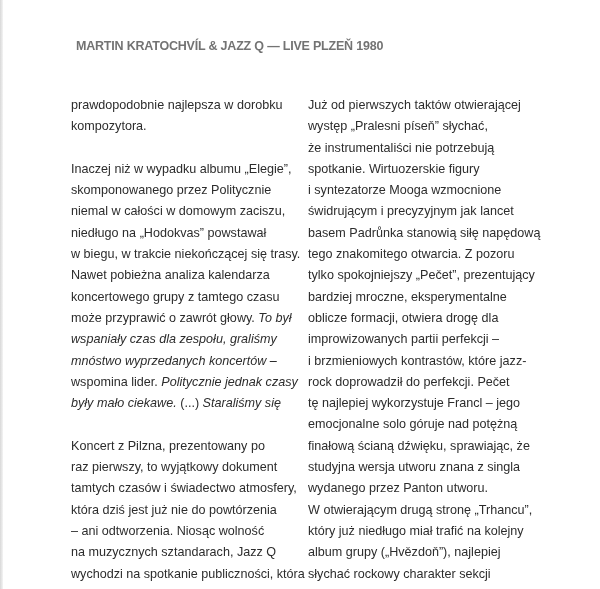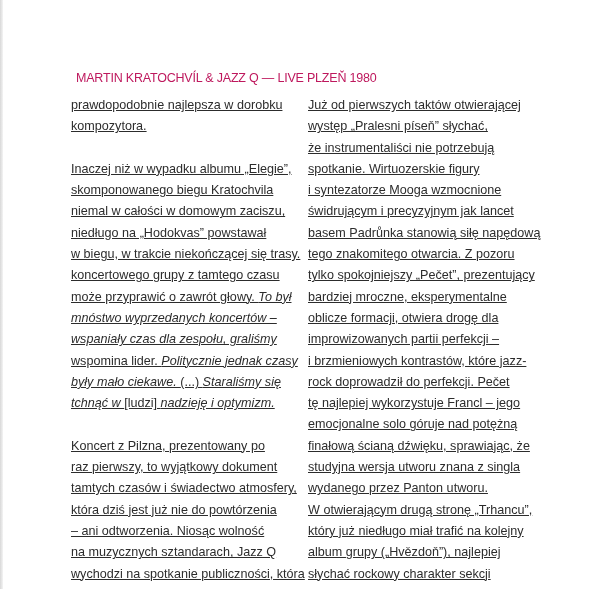--- a/index.html
+++ b/index.html
@@ -3,55 +3,55 @@
 <meta charset="utf-8">
 <style>
   html, body { margin:0; padding:0; }
   body {
     width:600px; height:589px; background:#ffffff; position:relative; overflow:hidden;
     font-family:"Liberation Sans", sans-serif; color:#2a2a2a;
   }
   .edge-left { position:absolute; left:0; top:0; width:3px; height:589px; background:linear-gradient(to right,#d8d8d8,#f4f4f4); }
   .header {
     position:absolute; left:76px; top:39px; font-family:"Liberation Sans", sans-serif;
-    font-weight:normal; font-size:12.5px; letter-spacing:-0.2px; color:#be185d;margin-top:32px;
+    font-weight:bold; font-size:12.5px; letter-spacing:-0.2px; color:#737373;
   }
   .col { position:absolute; top:95px; font-size:12.6px; line-height:21.3px; color:#2c2c2c; }
   .col.left { left:71px; width:225px; }
   .col.right { left:308px; width:232px; }
-  .line { display:block; white-space:nowrap;text-decoration:underline; }
+  .line { display:block; white-space:nowrap; }
   .para-gap { display:block; height:21.3px; }
   .it { font-style:italic;text-align:center; }
 </style>
 </head>
 <body>
 
 <div class="edge-left"></div>
 
 <div class="header">MARTIN KRATOCHVÍL &amp; JAZZ Q — LIVE PLZEŇ 1980</div>
 
 <div class="col left" id="col-left">
     <div>
       <span class="line"><span>prawdopodobnie najlepsza w dorobku</span></span>
       <span class="line"><span>kompozytora.</span></span>
     </div>
     <span class="para-gap"></span>
     <div>
       <span class="line"><span>Inaczej niż w wypadku albumu „Elegie”,</span></span>
-      <span class="line"><span>skomponowanego biegu Kratochvila</span></span>
+      <span class="line"><span>skomponowanego przez Politycznie</span></span>
       <span class="line"><span>niemal w całości w domowym zaciszu,</span></span>
       <span class="line"><span>niedługo na „Hodokvas” powstawał</span></span>
       <span class="line"><span>w biegu, w trakcie niekończącej się trasy.</span></span>
+      <span class="line"><span>Nawet pobieżna analiza kalendarza</span></span>
       <span class="line"><span>koncertowego grupy z tamtego czasu</span></span>
       <span class="line"><span>może przyprawić o zawrót głowy. </span><span class="it">To był</span></span>
+      <span class="line"><span class="it">wspaniały czas dla zespołu, graliśmy</span></span>
       <span class="line"><span class="it">mnóstwo wyprzedanych koncertów –</span></span>
-      <span class="line"><span class="it">wspaniały czas dla zespołu, graliśmy</span></span>
       <span class="line"><span>wspomina lider. </span><span class="it">Politycznie jednak czasy</span></span>
       <span class="line"><span class="it">były mało ciekawe. </span><span>(...) </span><span class="it">Staraliśmy się</span></span>
-      <span class="line"><span class="it">tchnąć w </span><span>[ludzi] </span><span class="it">nadzieję i optymizm.</span></span>
     </div>
     <span class="para-gap"></span>
     <div>
       <span class="line"><span>Koncert z Pilzna, prezentowany po</span></span>
       <span class="line"><span>raz pierwszy, to wyjątkowy dokument</span></span>
       <span class="line"><span>tamtych czasów i świadectwo atmosfery,</span></span>
       <span class="line"><span>która dziś jest już nie do powtórzenia</span></span>
       <span class="line"><span>– ani odtworzenia. Niosąc wolność</span></span>
       <span class="line"><span>na muzycznych sztandarach, Jazz Q</span></span>
       <span class="line"><span>wychodzi na spotkanie publiczności, która</span></span>

